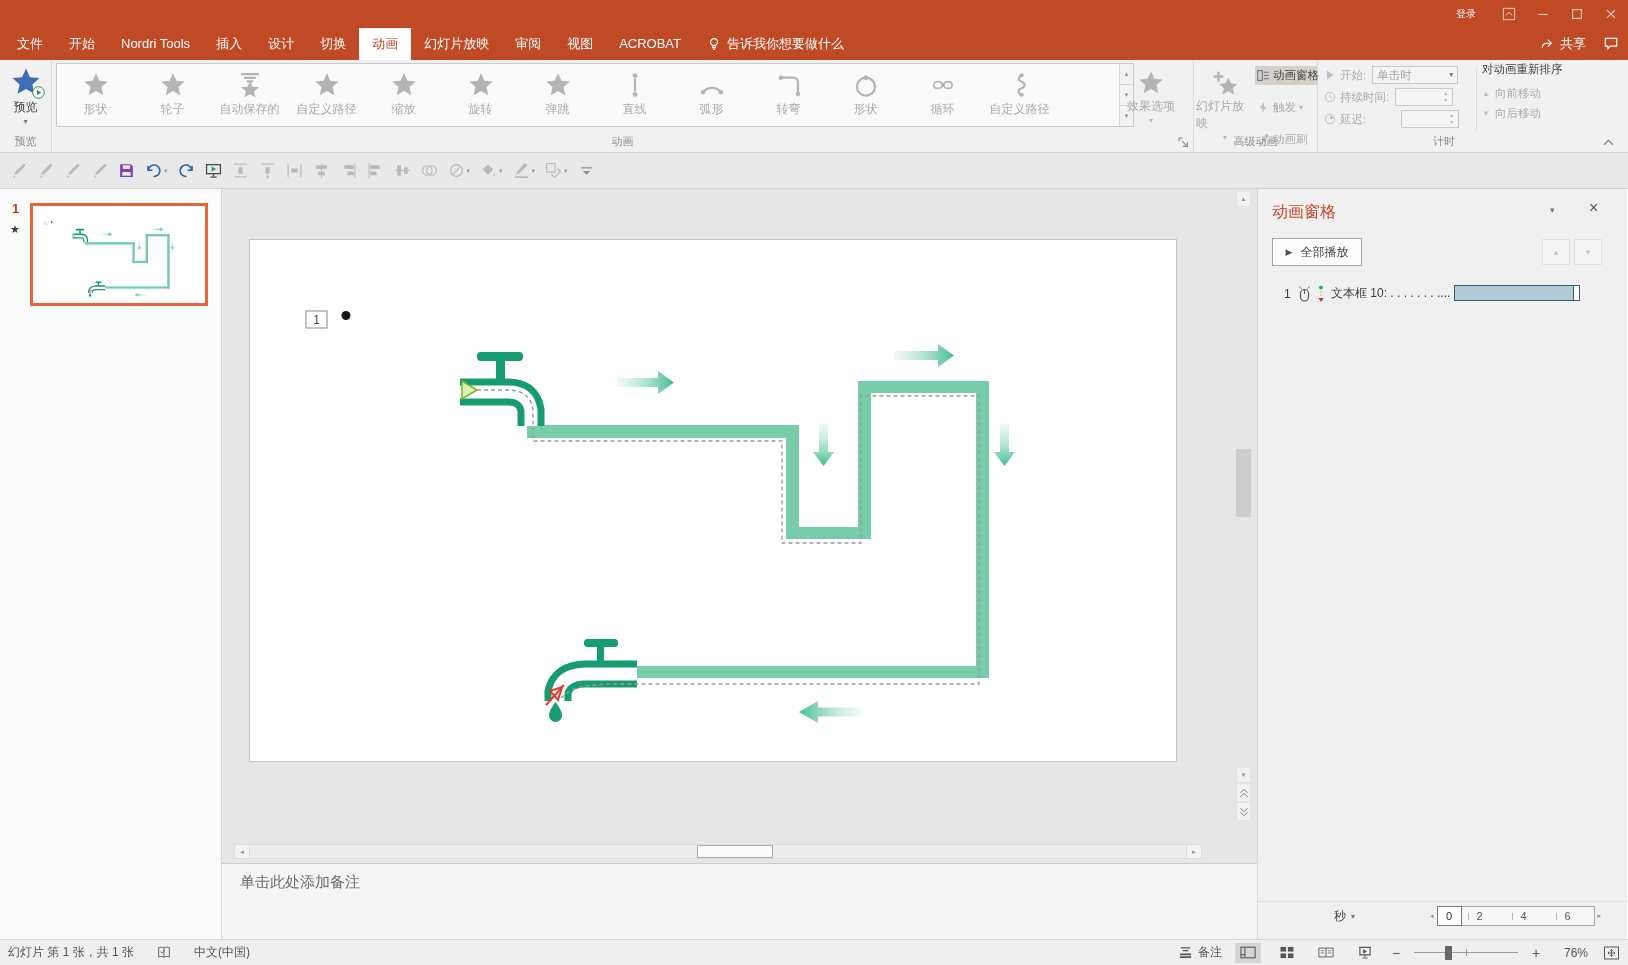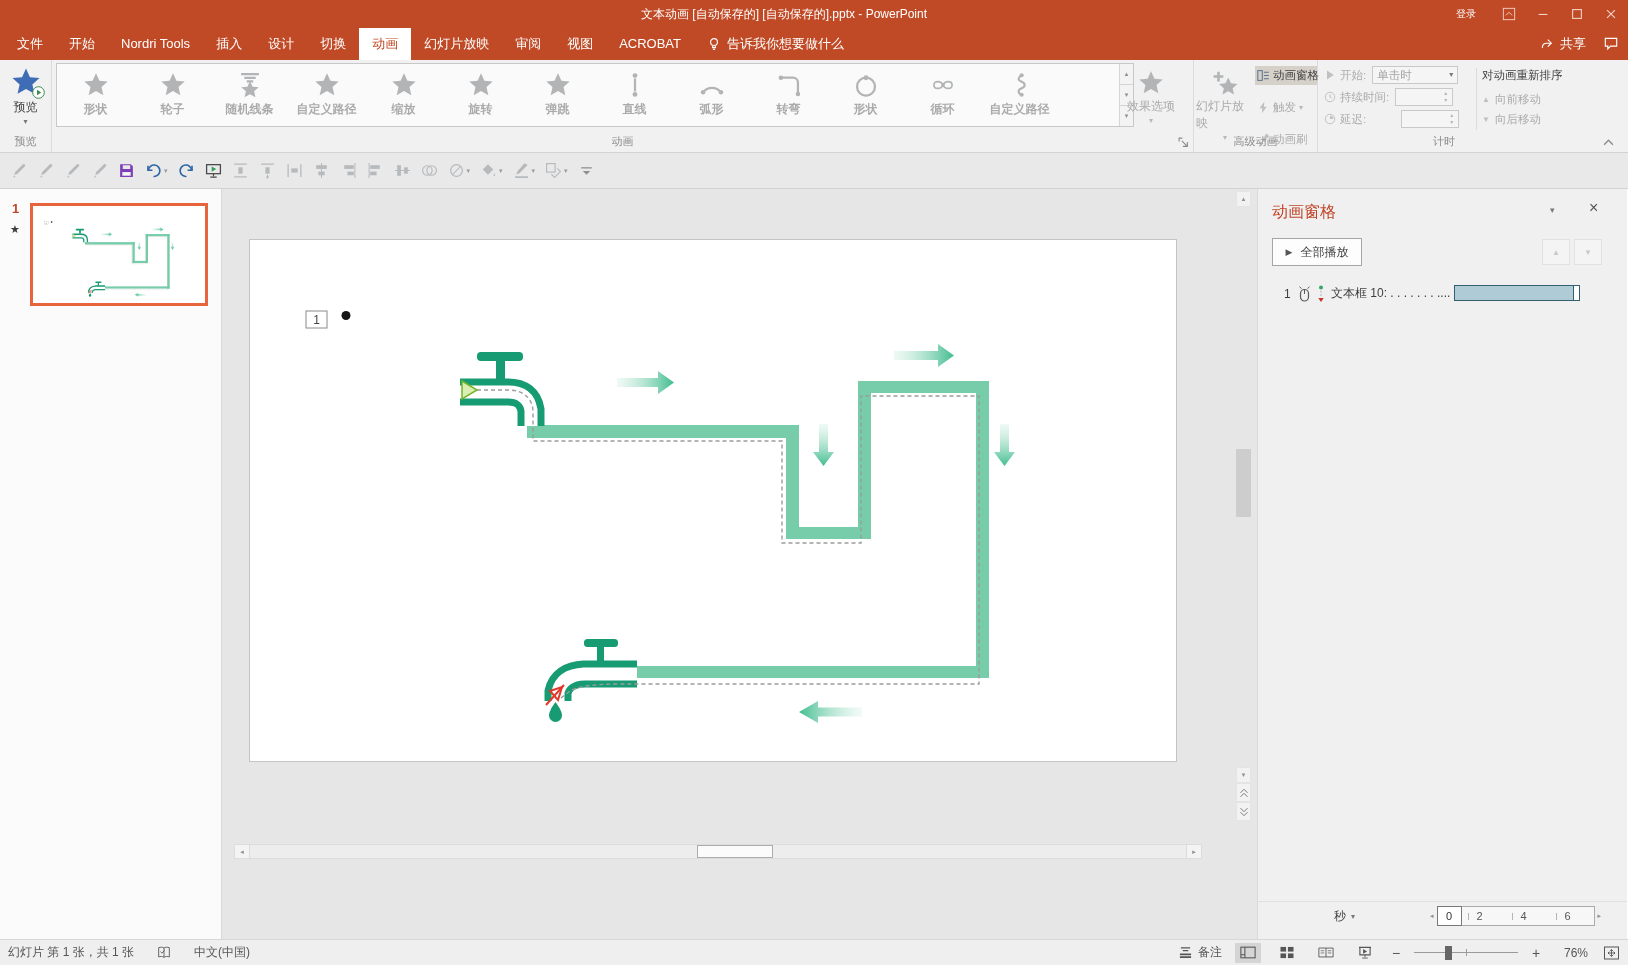--- a/index.html
+++ b/index.html
@@ -38,21 +38,21 @@
   .grp{position:absolute;top:0;height:92px;border-right:1px solid #DBDBDB;}
   .grp-label{position:absolute;bottom:3px;left:0;right:0;text-align:center;font-size:11px;color:#8B8B8B;}
   .big-btn{display:flex;flex-direction:column;align-items:center;gap:2px;padding-top:7px;cursor:default;}
   .bb-label{font-size:12px;color:#444;}
   .disabled .bb-label{color:#ABABAB;}
   .g-preview{left:0;width:52px;}
   .pv-star{position:relative;width:30px;height:30px;color:#3E6DB5;}
   .pv-badge{position:absolute;right:-4px;bottom:-2px;width:13px;height:13px;}
   .g-anim{left:52px;width:1142px;}
   .gallery{position:absolute;left:4px;top:3px;width:1078px;height:64px;border:1px solid #C8C8C8;background:#FAFAFA;}
-  .gal-items{display:flex;height:100%;font-weight:bold;}
+  .gal-items{display:flex;height:100%;}
   .gal-item{width:77px;display:flex;flex-direction:column;align-items:center;justify-content:center;gap:3px;color:#B2B4B6;}
   .gal-ico{width:26px;height:26px;}
   .gal-label{font-size:12px;color:#ABABAB;white-space:nowrap;}
   .gal-scroll{position:absolute;right:0;top:0;bottom:0;width:14px;border-left:1px solid #D5D5D5;display:flex;flex-direction:column;}
   .gs-btn{flex:1;display:flex;align-items:center;justify-content:center;font-size:7px;color:#8F8F8F;background:#F3F3F3;border-bottom:1px solid #D5D5D5;}
   .gs-btn:last-child{border-bottom:none;}
   .effect-btn{position:absolute;left:1074px;top:3px;width:50px;height:66px;}
   .launcher{position:absolute;right:4px;bottom:4px;width:11px;height:11px;color:#8A8A8A;}
   .g-adv{left:1194px;width:124px;}
   .add-anim{position:absolute;left:2px;top:3px;width:58px;height:66px;}
@@ -65,21 +65,21 @@
   .pane-ico{color:#56708C !important;}
   .g-time{left:1318px;width:252px;border-right:none;}
   .t-row{position:absolute;left:6px;display:flex;align-items:center;gap:4px;font-size:11.5px;color:#ABABAB;height:18px;}
   .t-row .ico{color:#BEC0C2;}
   .r1{top:6px}.r2{top:28px}.r3{top:50px}
   .combo{width:86px;height:18px;border:1px solid #C9C9C9;background:#F5F5F5;display:flex;align-items:center;justify-content:space-between;padding:0 4px;color:#A5A5A5;}
   .spin{width:58px;height:18px;border:1px solid #C9C9C9;background:#F5F5F5;position:relative;}
   .spin-arrows{position:absolute;right:1px;top:0;bottom:0;width:11px;display:flex;flex-direction:column;align-items:center;justify-content:center;font-size:6px;color:#B5B5B5;line-height: 1.2;}
   .r1 .t-label{margin-right:2px;}
   .vdiv{position:absolute;left:158px;top:8px;bottom:22px;width:1px;background:#DBDBDB;}
-  .reorder{position:absolute;left:164px;top:8px;width:86px;font-size:11.5px;}
+  .reorder{position:absolute;left:164px;top:2px;width:86px;font-size:11.5px;}
   .ro-title{color:#3F3F3F;white-space:nowrap;margin-bottom:6px;}
   .ro-btn{display:flex;align-items:center;gap:5px;color:#ABABAB;height:20px;white-space:nowrap;}
   .ro-btn .tri{font-size:8px;color:#BEC0C2;}
   .rb-collapse{position:absolute;right:14px;bottom:6px;width:11px;height:7px;color:#8A8A8A;}
 
   
   .quickbar{height:36px;background:#E9E9E9;border-bottom:1px solid #D2D2D2;display:flex;align-items:center;padding-left:5px;}
   .qb-btn{height:26px;padding:0 5px;display:flex;align-items:center;gap:2px;color:#8D9093;}
   .qb-btn.disabled{color:#B7BABD;}
   .qb-btn .ico{color:inherit;}
@@ -214,21 +214,20 @@
       <g>
         <rect x="56" y="71" width="21" height="17" fill="#fff" stroke="#8A8A8A"></rect>
         <text x="66.5" y="84" font-size="12" fill="#444" text-anchor="middle">1</text>
       </g>
       <circle cx="96" cy="75.5" r="4.5" fill="#161616"></circle>
     </g>
   </defs>
 </svg>
 
 <div class="titlebar">
-  <div class="tb-title">文本动画 [自动保存的] [自动保存的].pptx  -  PowerPoint</div>
   <div class="tb-right">
     <span class="tb-signin">登录</span>
     <span class="tb-btn">
         <span class="ico i14"><svg viewBox="0 0 16 16" width="100%" height="100%">
             <rect x="1.5" y="1.5" width="13" height="13" fill="none" stroke="currentColor"></rect>
             <path d="M4.5 9.5L8 6l3.5 3.5" fill="none" stroke="currentColor"></path>
           </svg></span>
       </span>
     <span class="tb-btn">
         <span class="ico i14"><svg viewBox="0 0 16 16" width="100%" height="100%">
@@ -359,21 +358,21 @@
                 <path fill="currentColor" d="M8 .8l2.1 4.6 5.1.5-3.8 3.4 1.1 5L8 11.7l-4.5 2.6 1.1-5L.8 5.9l5.1-.5z"></path>
               </svg></span>
             <span class="gal-label">轮子</span>
           </div>
 
           <div class="gal-item disabled">
             <span class="gal-ico ico"><svg viewBox="0 0 16 16" width="100%" height="100%">
                 <path stroke="currentColor" stroke-width="1.3" fill="none" d="M2.5 1.3h11M4.5 3.6h7M6 5.8h4"></path>
                 <path fill="currentColor" d="M8 5.6l1.6 3.4 3.8.4-2.9 2.5.9 3.7L8 13.7l-3.4 1.9.9-3.7-2.9-2.5 3.8-.4z"></path>
               </svg></span>
-            <span class="gal-label">随机线条</span>
+            <span class="gal-label">自动保存的</span>
           </div>
 
           <div class="gal-item disabled">
             <span class="gal-ico ico"><svg viewBox="0 0 16 16" width="100%" height="100%">
                 <path fill="currentColor" d="M8 .8l2.1 4.6 5.1.5-3.8 3.4 1.1 5L8 11.7l-4.5 2.6 1.1-5L.8 5.9l5.1-.5z"></path>
               </svg></span>
             <span class="gal-label">自定义路径</span>
           </div>
 
           <div class="gal-item disabled">
@@ -762,20 +761,23 @@
             <span class="ico i10"><svg viewBox="0 0 10 10" width="100%" height="100%">
                 <path d="M1.5 1.2L5 4.7l3.5-3.5M1.5 5.2L5 8.7l3.5-3.5" fill="none" stroke="currentColor"></path>
               </svg></span>
           </div>
       </div>
     </div>
     <div class="h-scroll">
       <div class="hs-btn">◂</div>
       <div class="hs-thumb"></div>
       <div class="hs-btn right">▸</div>
+    </div>
+    <div class="notes">
+      <span>单击此处添加备注</span>
     </div>
   </div>
 
   <div class="right-pane">
     <div class="pane-title">动画窗格</div>
     <span class="pane-caret">▾</span>
     <span class="pane-close">×</span>
     <div class="play-all">
         <span class="pa-tri">▶</span>
         <span>全部播放</span>

